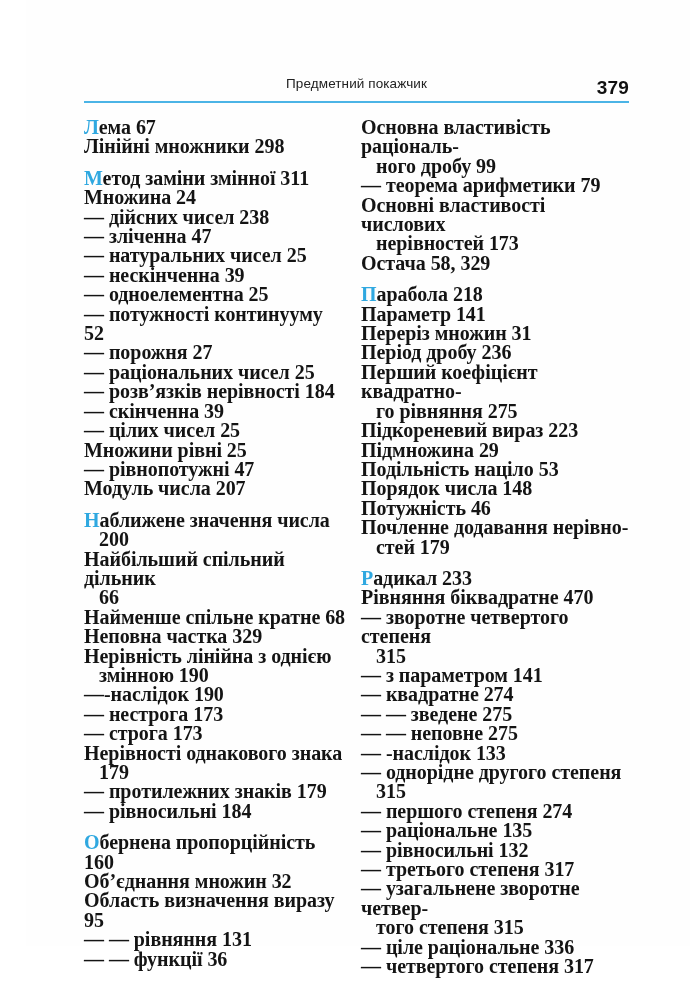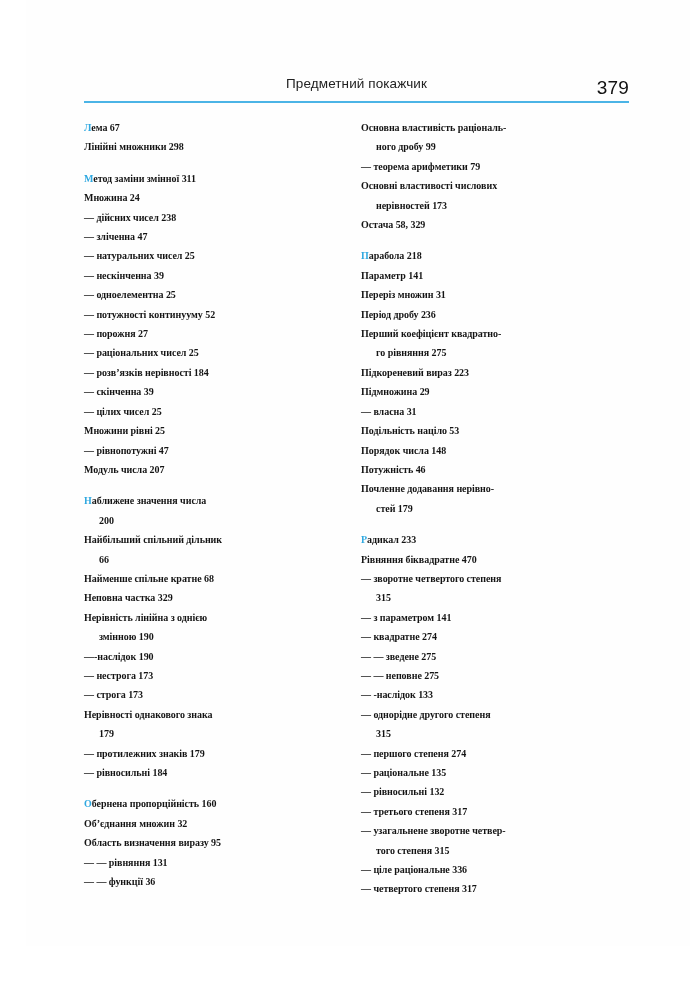--- a/index.html
+++ b/index.html
@@ -42,21 +42,21 @@
     color: #222222;
     letter-spacing: 0.1px;
     white-space: nowrap;
   }
   .runhead-folio {
     position: absolute;
     right: 0;
     bottom: -1px;
     font-family: "Liberation Sans", "DejaVu Sans", sans-serif;
     font-size: 19px;
-    font-weight: normal;
+    font-weight: bold;
     color: #111111;
     letter-spacing: 0.2px;
   }
   .rule {
     position: absolute;
     left: 58px;
     top: 101px;
     width: 545px;
     height: 2.4px;
     background: #4bb4e6;
@@ -66,21 +66,21 @@
   .columns {
     position: absolute;
     left: 0;
     top: 118px;
     width: 690px;
     height: 820px;
   }
   .col {
     position: absolute;
     top: 0;
-    font-size: 10px;
+    font-size: 20px;
     line-height: 19.4px;
     color: #141414;
     font-weight: bold;
     letter-spacing: -0.05px;
   }
   .col-left  { left: 58px;  width: 262px; }
   .col-right { left: 335px; width: 272px; }
 
   .group { margin: 0; padding: 0; }
   .group + .group { margin-top: 12px; }
@@ -266,23 +266,20 @@
             <span class="ln">Перший коефіцієнт квадратно-</span>
             <span class="ln cont">го рівняння  275</span>
           </div>
           <div class="entry">
             <span class="ln">Підкореневий вираз  223</span>
           </div>
           <div class="entry">
             <span class="ln">Підмножина  29</span>
           </div>
           <div class="entry">
-            <span class="ln">— власна  31</span>
-          </div>
-          <div class="entry">
             <span class="ln">Подільність націло  53</span>
           </div>
           <div class="entry">
             <span class="ln">Порядок числа  148</span>
           </div>
           <div class="entry">
             <span class="ln">Потужність  46</span>
           </div>
           <div class="entry">
             <span class="ln">Почленне додавання нерівно-</span>

